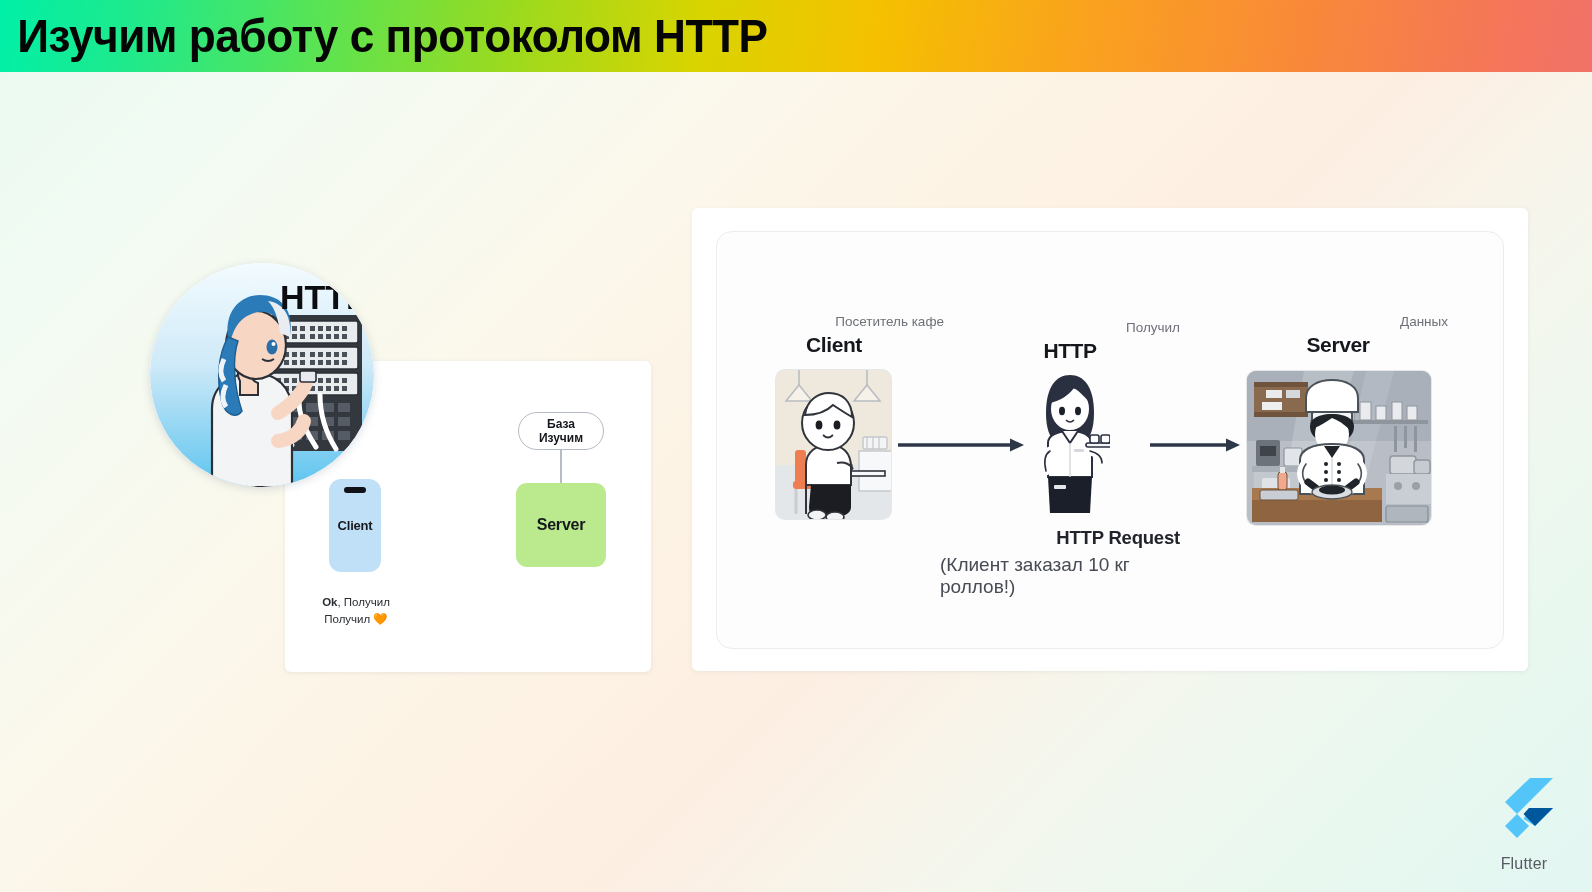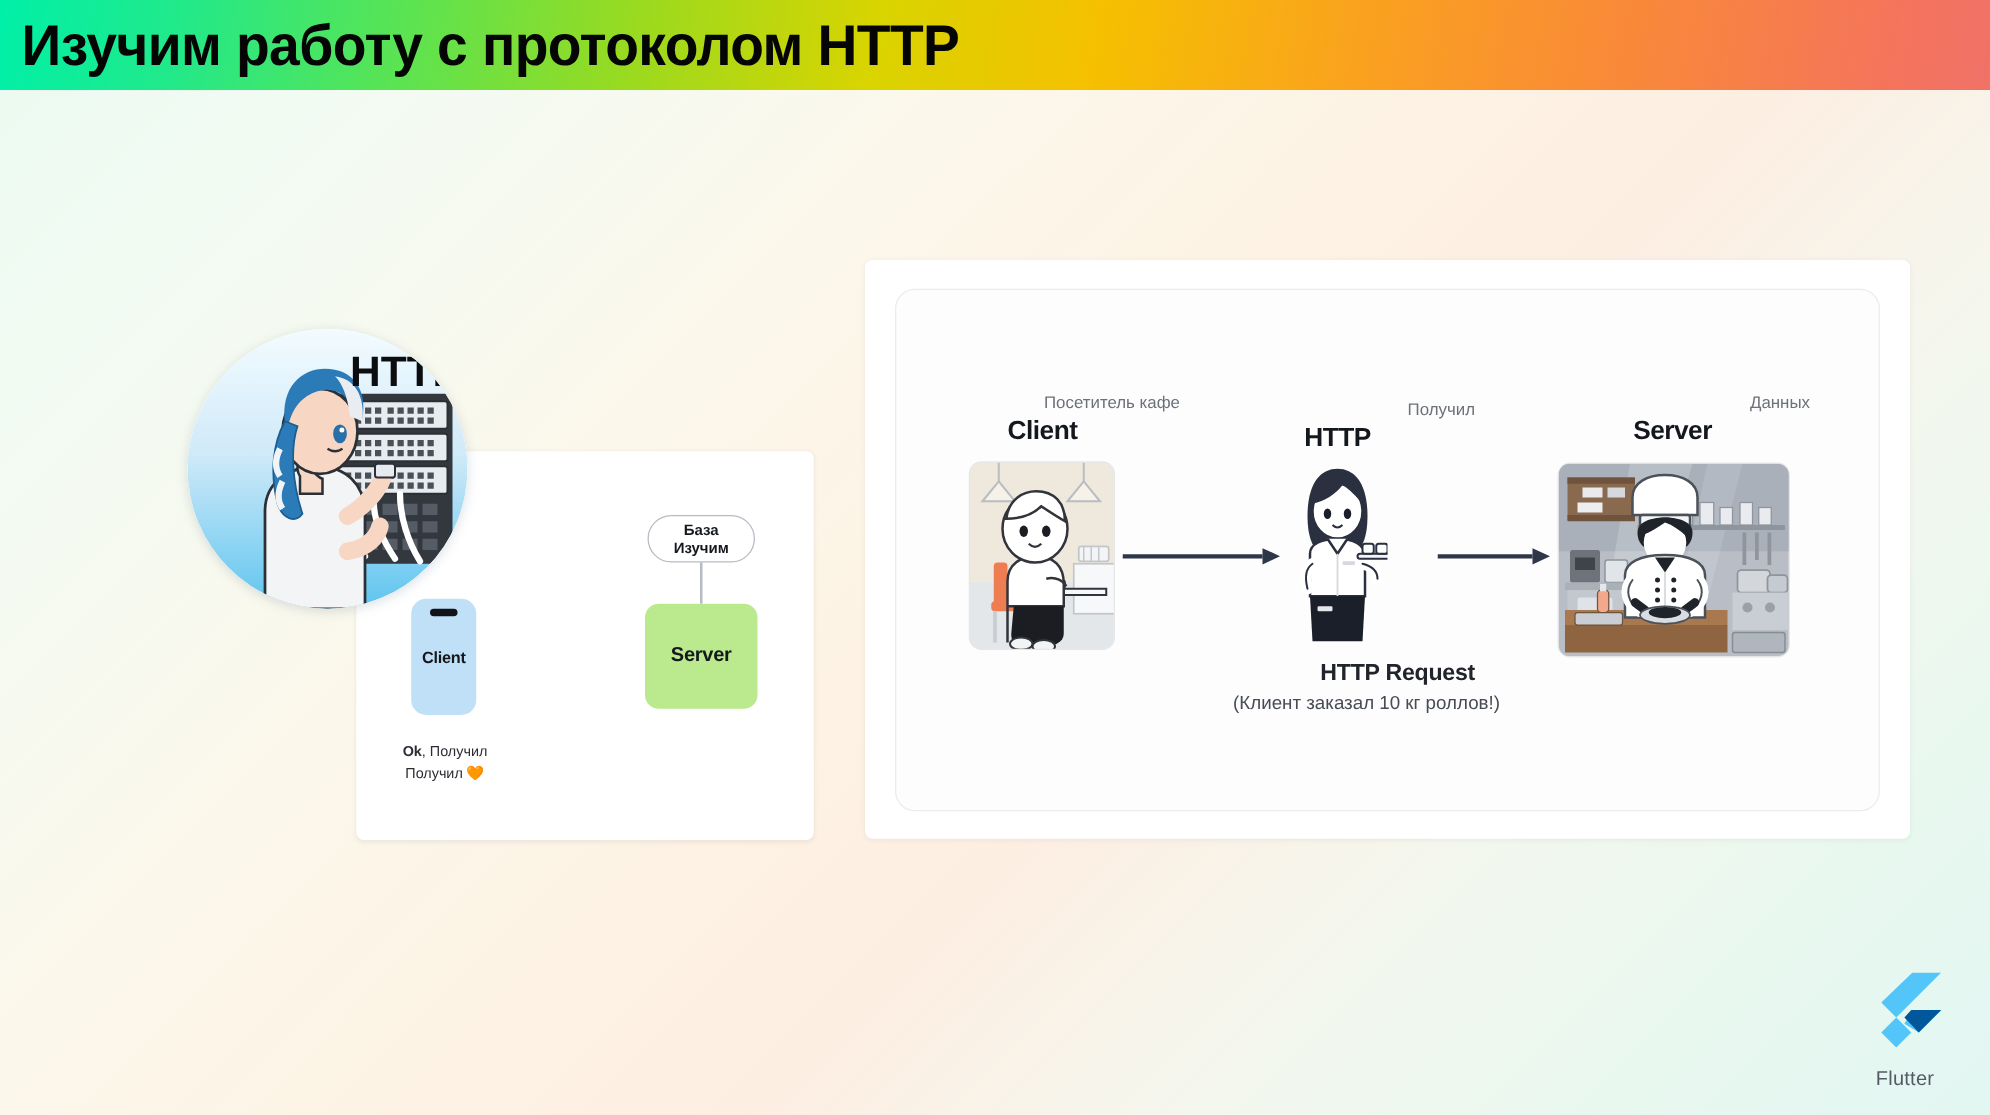--- a/index.html
+++ b/index.html
@@ -208,22 +208,22 @@
     text-align: right;
     font-size: 18.5px;
     font-weight: bold;
     color: #21242b;
     letter-spacing: -0.2px;
   }
   .req-sub {
     position: absolute;
     left: 940px; top: 554px;
     width: 260px;
-    text-align: right;
-    font-size: 15px;
+    text-align: left;
+    font-size: 19px;
     color: #474b53;
   }
 
   
   .flutter {
     position: absolute;
     left: 1476px; top: 778px;
     width: 96px; height: 96px;
   }
   .flutter-mark { width: 58px; height: 64px; margin: 0 auto; display: block; }

